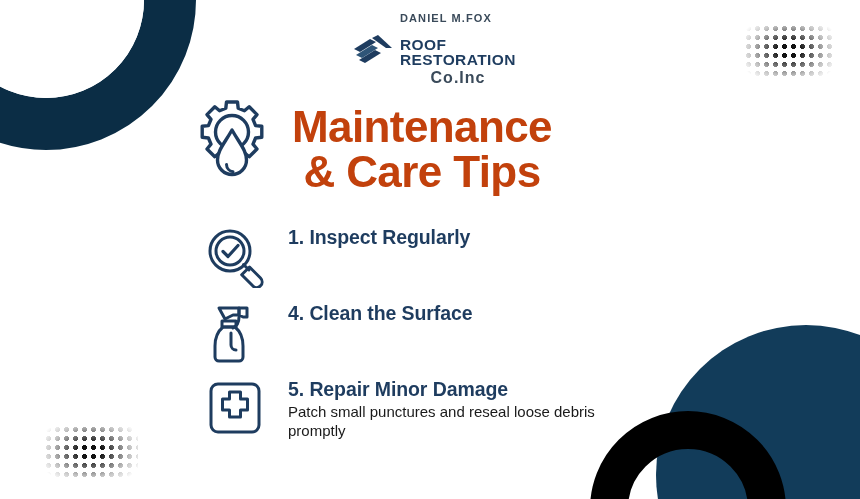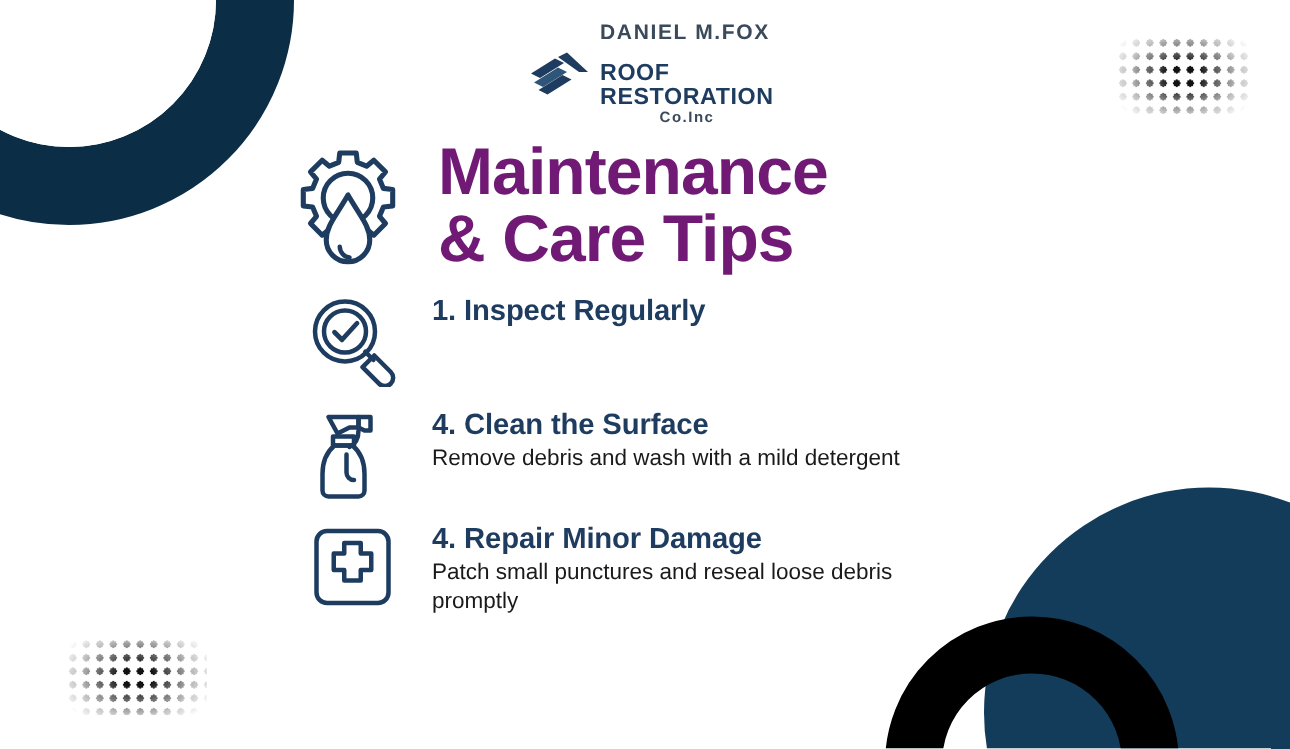--- a/index.html
+++ b/index.html
@@ -108,66 +108,67 @@
     align-items: center;
   }
   #logo-mark { width: 46px; height: 30px; flex: 0 0 auto; margin-right: 2px; }
   #logo-text {
     display: flex;
     flex-direction: column;
     line-height: 1;
     color: #1e3c5f;
   }
   .logo-l1 {
-    font-size: 14px;
+    font-size: 11px;
     letter-spacing: 1.1px;
     font-weight: 700;
     color: #3a4a5a;
   }
   .logo-l2 {
     font-size: 15.5px;
     letter-spacing: 0.4px;
     font-weight: 700;
     color: #1e3c5f;
     margin-top: 13px;
   }
   .logo-l3 {
-    font-size: 10px;
+    font-size: 16px;
     letter-spacing: 1px;
     font-weight: 700;
     color: #3a4a5a;
     text-align: center;
     margin-top: 2px;
   }
 
   
   #title-block {
     position: absolute;
     left: 196px;
     top: 92px;
     display: flex;
     align-items: flex-start;
   }
   #title-icon { width: 78px; height: 92px; flex: 0 0 auto; margin-top: 2px; }
   #page-title {
-    margin: 0;
+    margin: 12px;
     margin-left: 18px;
-    color: #701a75;
+    color: #c2410c;
     font-size: 44px;
     font-weight: 700;
     line-height: 1.03;
     letter-spacing: -0.6px;
     white-space: pre-line;
+    text-align: center;
   }
 
   
   #tips {
     position: absolute;
     left: 205px;
-    top: 194px;
+    top: 224px;
     width: 600px;
   }
   .tip {
     display: flex;
     align-items: flex-start;
     margin-bottom: 12px;
   }
   .tip-icon {
     width: 60px;
     height: 62px;
@@ -256,32 +257,31 @@
           <path d="M14 6 h20 v7 h-6 l-8 4 z"></path>
           <path d="M34 6 h8 v9 h-4 l-4-2 z"></path>
           <path d="M34 15 c0 6 -2 9 -6 11"></path>
           <rect x="17" y="19" width="14" height="6"></rect>
           <path d="M18 25 c-6 5 -8 12 -8 19 v11 a4 4 0 0 0 4 4 h20 a4 4 0 0 0 4-4 v-11 c0-7 -2-14 -8-19 z"></path>
           <path d="M26 31 v12 a5 5 0 0 0 5 5"></path>
         </g>
       </svg>
       <div class="tip-body">
         <p class="tip-title">4. Clean the Surface</p>
-        <p class="tip-desc">Remove debris and wash with a mild detergent</p>
       </div>
     </div>
 
     <div class="tip">
       <svg class="tip-icon" viewBox="0 0 60 62">
         <g fill="none" stroke="#1e3c5f" stroke-width="3" stroke-linecap="round" stroke-linejoin="round">
           <rect x="6" y="6" width="48" height="48" rx="7"></rect>
           <path d="M24.5 14 h11 v7 h7 v11 h-7 v7 h-11 v-7 h-7 v-11 h7 z"></path>
         </g>
       </svg>
       <div class="tip-body">
-        <p class="tip-title">4. Repair Minor Damage</p>
+        <p class="tip-title">5. Repair Minor Damage</p>
         <p class="tip-desc">Patch small punctures and reseal loose debris
 promptly</p>
       </div>
     </div>
 
   </div>
 </div>
 
 </body></html>

